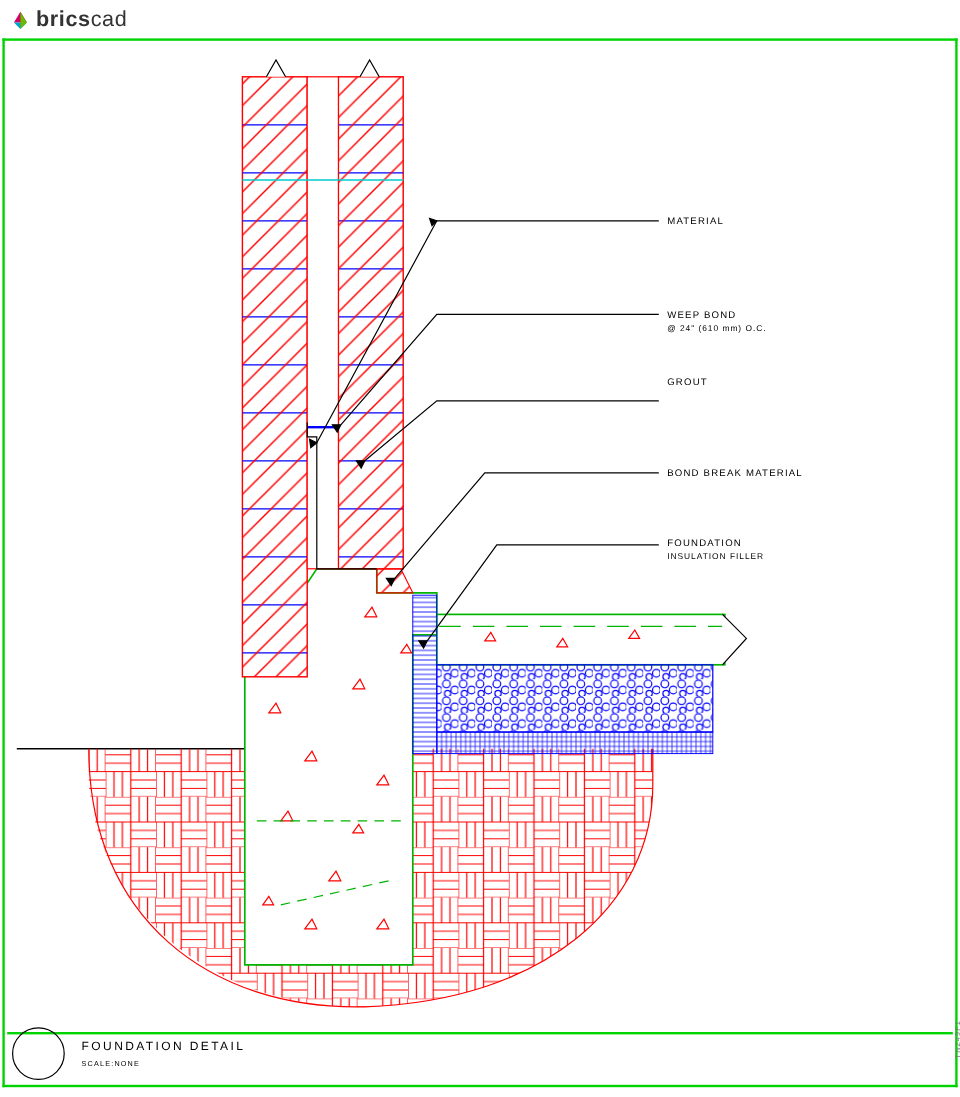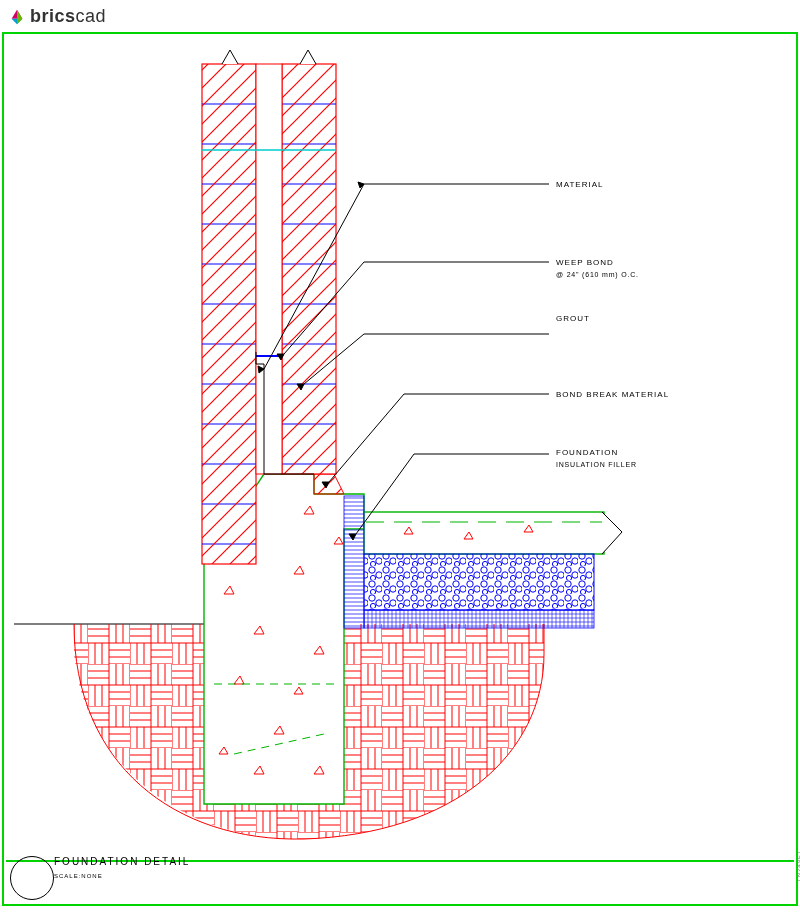--- a/index.html
+++ b/index.html
@@ -10,21 +10,21 @@
   .border-left,.border-right{position:absolute;top:32px;bottom:8px;width:2px;background:#00d400}
   .border-left{left:2px}.border-right{right:2px}
   .brand{position:absolute;top:6px;left:8px;display:flex;align-items:center;gap:4px}
   .brand .logo{width:18px;height:18px;position:relative}
   .brand .logo svg{width:18px;height:18px}
   .brand-text{font-size:18px;font-weight:500;color:#333;letter-spacing:.5px}
   .brand-text b{font-weight:700}
   .canvas{position:absolute;top:34px;left:4px;right:4px;bottom:60px}
   .label{position:absolute;font-size:8px;letter-spacing:1px;color:#000;white-space:nowrap}
   .label-sub{font-size:7px;letter-spacing:.8px;margin-top:4px}
-  .title-row{position:absolute;bottom:14px;left:10px;right:6px;display:flex;align-items:flex-start;}
+  .title-row{position:absolute;bottom:14px;left:10px;right:6px;display:flex;align-items:center;gap:14px}
   .circle-mark{width:44px;height:44px;border:1.2px solid #000;border-radius:50%;flex-shrink:0;position:relative}
   .circle-mark:after{content:"";position:absolute;left:0;right:0;top:50%;border-top:1px solid transparent}
   .title-block{display:flex;flex-direction:column}
   .title-main{font-size:10px;letter-spacing:2px}
   .title-scale{font-size:6px;letter-spacing:1px;margin-top:6px}
   .title-rule{position:absolute;bottom:52px;left:6px;right:6px;height:2px;background:#00d400}
   .side-tag{position:absolute;right:-2px;bottom:64px;font-size:6px;letter-spacing:1px;transform:rotate(-90deg);transform-origin:right bottom;color:#777}
 </style>
 </head>
 <body>

